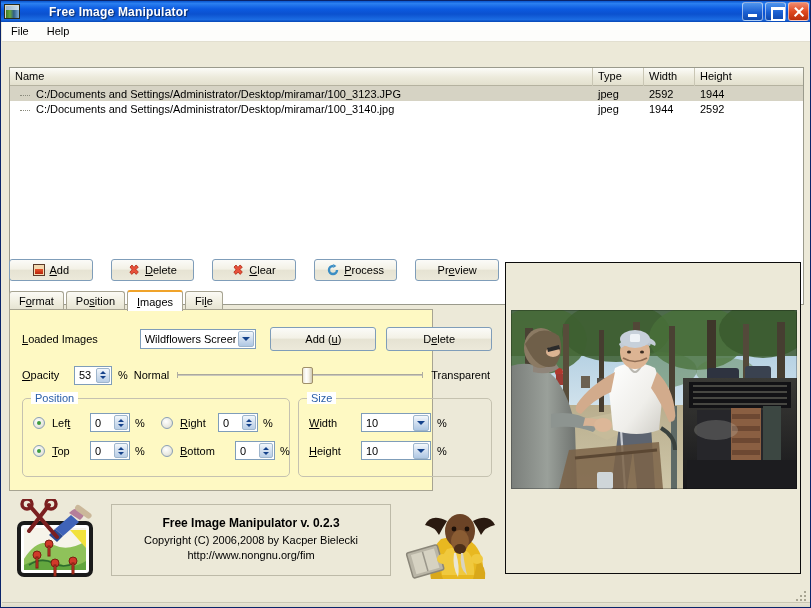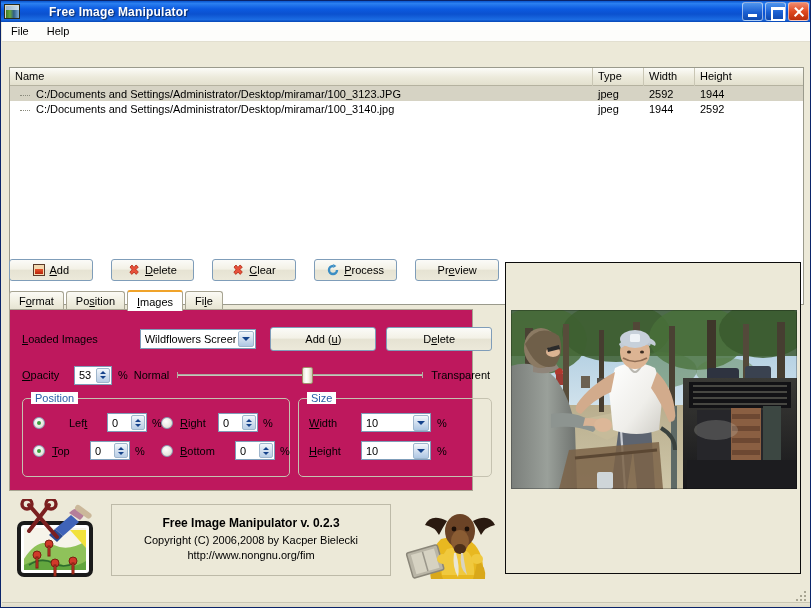--- a/index.html
+++ b/index.html
@@ -133,22 +133,22 @@
     border:1px solid #a7a492; border-bottom:none;
     border-radius:3px 3px 0 0; font-size:11px;
     display:flex; align-items:center; cursor:default;
   }
   .tab.active {
     height:21px; background:#fff;
     border-top:2px solid #f0a32a; border-left:1px solid #a7a492; border-right:1px solid #a7a492;
     margin-bottom:-1px; z-index:3; position:relative;
   }
   #tabpanel {
-    position:absolute; left:8px; top:308px; width:464px; height:182px;
-    background:#be185d; border:1px solid #a7a492;
+    position:absolute; left:8px; top:308px; width:424px; height:182px;
+    background:#fef9c3; border:1px solid #a7a492;
   }
 
   
   #loadedrow { position:absolute; left:12px; top:16px; width:470px; height:26px; display:flex; align-items:center; }
   .lbl { font-size:11px; color:#000; }
   .combo {
     height:20px; border:1px solid #7f9db9; background:#fff;
     display:flex; align-items:center; position:relative; font-size:11px;
     padding-left:4px; overflow:hidden; cursor:default;
   }
@@ -382,21 +382,21 @@
         <div class="handle" id="opacity-handle" style="left: 124.55px;"></div>
       </div>
       <span class="lbl" style="margin-left:8px;">Transparent</span>
     </div>
 
     <div class="group" id="posgroup">
       <div class="gtitle">Position</div>
 
       <div class="prow" style="left:10px; top:14px;">
         <span class="radio on"></span>
-        <span class="lbl" style="margin-left:24px;width:38px;">Lef<span class="mn">t</span></span>
+        <span class="lbl" style="margin-left:7px;width:38px;">Lef<span class="mn">t</span></span>
         <span class="spin" style="width:40px;">
           <span>0</span>
           <span class="sbtns">
             <span class="sup"></span>
             <span class="sdn"></span>
           </span>
         </span>
         <span class="pct" style="margin-left:5px;">%</span>
       </div>
 

